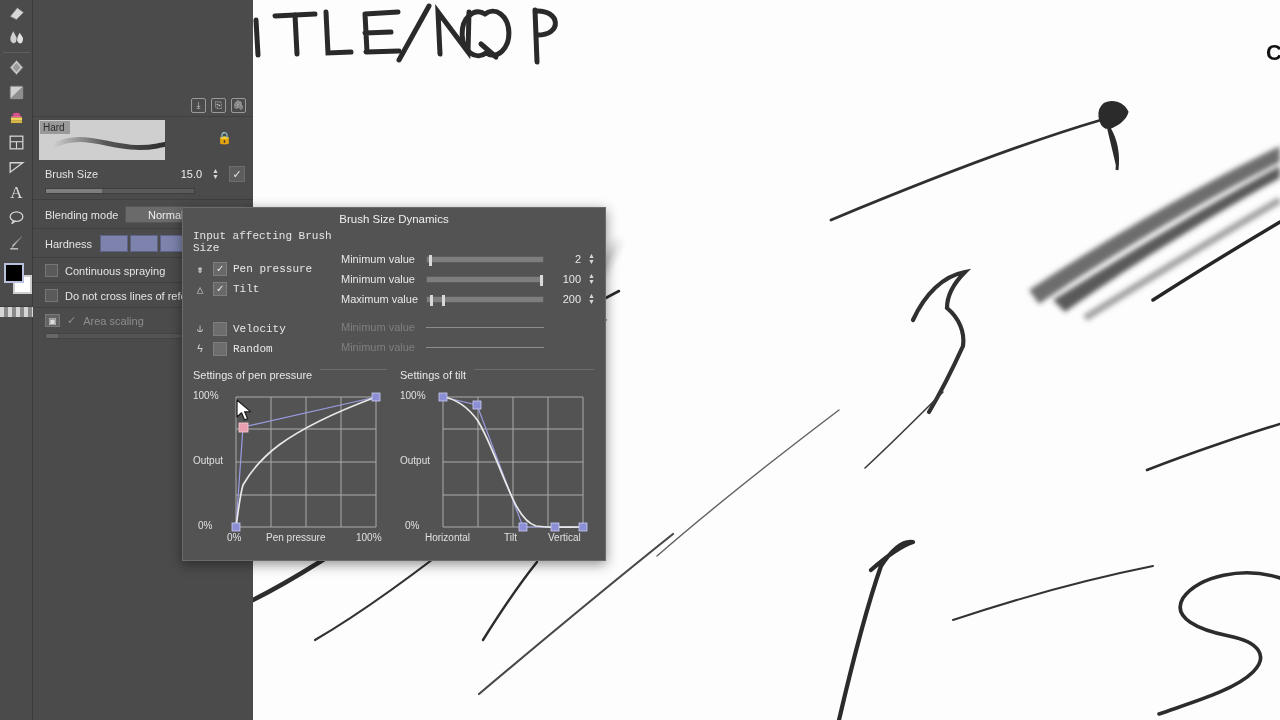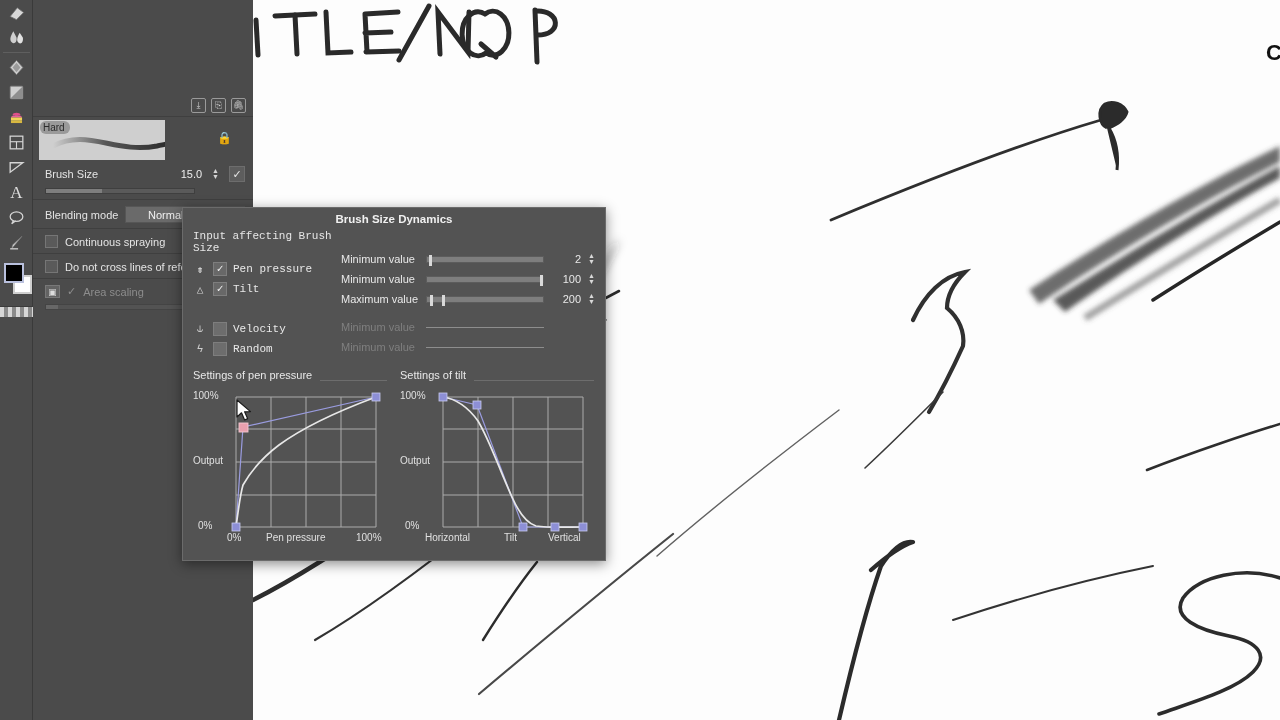--- a/index.html
+++ b/index.html
@@ -79,21 +79,20 @@
   .panel-title-text { font-size: 11px; color: #e4e4e4; }
 
   .brush-preview {
     position: relative; margin: 3px 6px 0 6px; height: 40px;
     background: #cfcfcf; width: 196px;
   }
   .brush-preview .pv-label {
     position: absolute; left: 1px; top: 1px;
     background: #9a9a9a; color: #2b2b2b; font-size: 10px;
     padding: 1px 5px 1px 3px;
-    border-radius: 6px;
   }
   .brush-preview .pv-dark {
     position: absolute; right: 0; top: 0; width: 70px; height: 40px;
     background: #4b4b4b;
   }
   .lock-icon {
     position: absolute; right: 6px; top: 12px; width: 12px; height: 13px;
     color: #c5c5c5; font-size: 12px; line-height: 1;
   }
 
@@ -133,21 +132,21 @@
 
   
   .dialog {
     position: absolute; left: 182px; top: 207px; width: 424px; height: 354px;
     background: #535353; border: 1px solid #6b6b6b;
     box-shadow: 0 3px 12px rgba(0,0,0,.45);
     color: #e8e8e8; font-size: 11px; z-index: 20;
   }
   .dlg-title {
     height: 22px; display: flex; align-items: center; justify-content: center;
-    font-size: 11.5px; color: #f0f0f0; font-weight: bold;
+    font-size: 11.5px; color: #f0f0f0;
   }
   .dlg-body { position: relative; padding: 0 10px; }
 
   .section-head {
     display: flex; align-items: center; gap: 8px; font-size: 11px; color: #e6e6e6;
     margin-bottom: 5px;
   }
 
   .dyn-grid { display: flex; }
   .dyn-left { width: 148px; font-family: Liberation Mono, monospace; }
@@ -170,21 +169,21 @@
     position: relative; width: 118px; height: 7px;
     background: #7e7e7e; border: 1px solid #5c5c5c;
   }
   .vtrack.empty { background: transparent; border: none; border-top: 1px solid #8d8d8d; height: 1px; }
   .vthumb { position: absolute; top: -2px; width: 3px; height: 11px; background: #d9d9d9; }
   .vnum { width: 30px; text-align: right; font-size: 11px; }
   .vspin { display: flex; flex-direction: column; font-size: 7px; line-height: 6px; color: #d8d8d8; }
 
   .graphs { display: flex; gap: 13px; margin-top: 10px; }
   .graph-box { width: 194px; }
-  .graph-title { display: flex; align-items: flex-end; gap: 8px; font-size: 11px; margin-bottom: 4px; }
+  .graph-title { display: flex; align-items: flex-start; gap: 8px; font-size: 11px; margin-bottom: 4px; }
   .graph-title .rule { flex: 1; height: 1px; background: #6d6d6d; }
   .plot-wrap { position: relative; height: 158px; }
   .plot-svg { position: absolute; left: 0; top: 0; }
   .ylab { position: absolute; font-size: 10px; color: #e0e0e0; }
   .xlab { position: absolute; font-size: 10px; color: #e0e0e0; bottom: 0; }
 
   .cursor-arrow { position: absolute; z-index: 30; pointer-events: none; }
 </style>
 </head>
 <body>
@@ -396,20 +395,32 @@
 
     <div class="prow">
       <div class="prow-head">
         <span class="prow-label">Blending mode</span>
         <div class="blend-select">
           <span>Normal</span>
         </div>
       </div>
     </div>
 
+    <div class="prow">
+      <div class="hardness-row">
+        <span class="prow-label">Hardness</span>
+        <span class="hard-swatches">
+          <span class="hard-sw"></span>
+          <span class="hard-sw"></span>
+          <span class="hard-sw"></span>
+          <span class="hard-sw"></span>
+          <span class="hard-sw"></span>
+        </span>
+      </div>
+    </div>
 
 
     <div class="prow">
       <div class="cb-row">
         <span class="cb"></span>
         <span class="prow-label">Continuous spraying</span>
       </div>
     </div>
 
 

